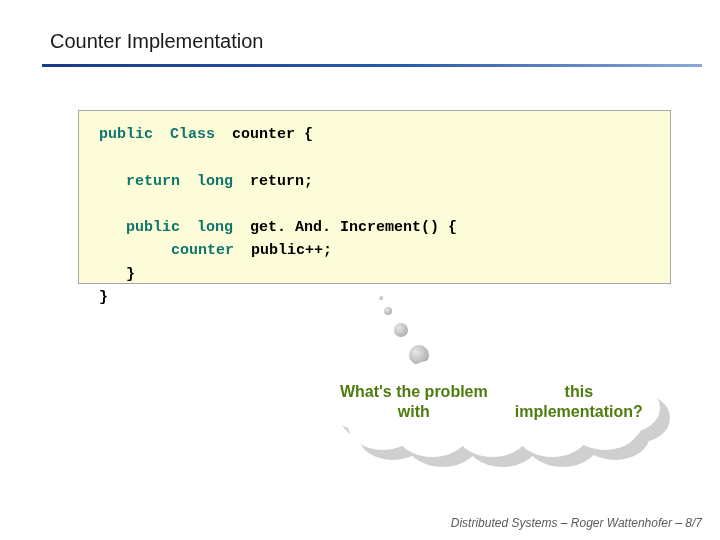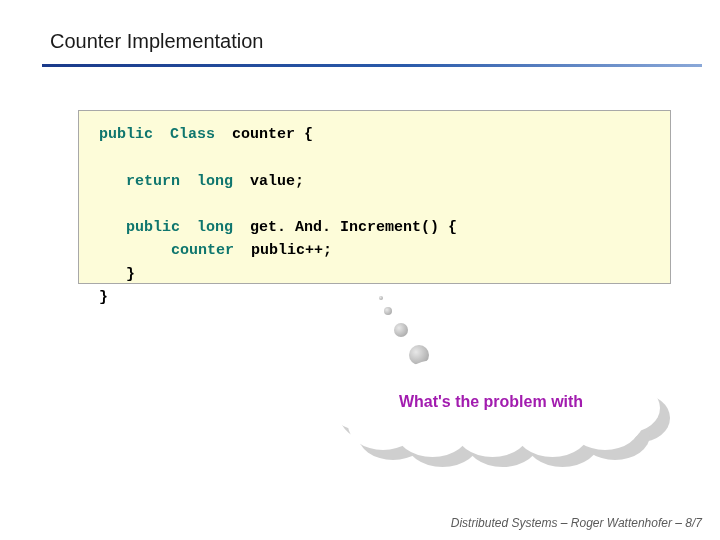--- a/index.html
+++ b/index.html
@@ -104,21 +104,21 @@
   .cloud-text {
     position: absolute;
     left: 0; top: 0;
     width: 330px; height: 88px;
     display: flex;
     align-items: center;
     justify-content: center;
     flex-direction: row;
     font-size: 16px;
     font-weight: 700;
-    color: #a21caf;
+    color: #4d7c0f;
     line-height: 1.25;
     text-align: center;
     padding-top: 4px;
   }
   .footer {
     position: absolute;
     bottom: 14px;
     right: 22px;
     font-size: 12px;
     font-style: italic;
@@ -127,21 +127,21 @@
 </style>
 </head>
 <body>
 
 <div class="title">Counter Implementation</div>
 <div class="title-underline"></div>
 
 <div class="code-block">
 <pre><span class="kw">public</span> <span class="kw">Class</span> <span class="ident">counter {</span>
 
-   <span class="kw">return</span> <span class="kw">long</span> <span class="ident">value;</span>
+   <span class="kw">return</span> <span class="kw">long</span> <span class="ident">return;</span>
 
    <span class="kw">public</span> <span class="kw">long</span> <span class="ident">get. And. Increment() {</span>
         <span class="kw">counter</span> <span class="ident">public++;</span>
    <span class="ident">}</span>
 <span class="ident">}</span></pre>
 </div>
 
 <div class="trail-dots">
   <div class="d d1"></div>
   <div class="d d2"></div>
@@ -175,16 +175,17 @@
     <div class="bump b7"></div>
       <div class="bump b8"></div>
       <div class="bump b9"></div>
     <div class="bump b10"></div>
       <div class="bump b11"></div>
       <div class="bump b12"></div>
     <div class="cloud-fill"></div>
   </div>
   <div class="cloud-text">
     <div>What's the problem with</div>
+    <div>this implementation?</div>
   </div>
 </div>
 
 <div class="footer">Distributed Systems  –  Roger Wattenhofer   – 8/7</div>
 
 </body></html>

